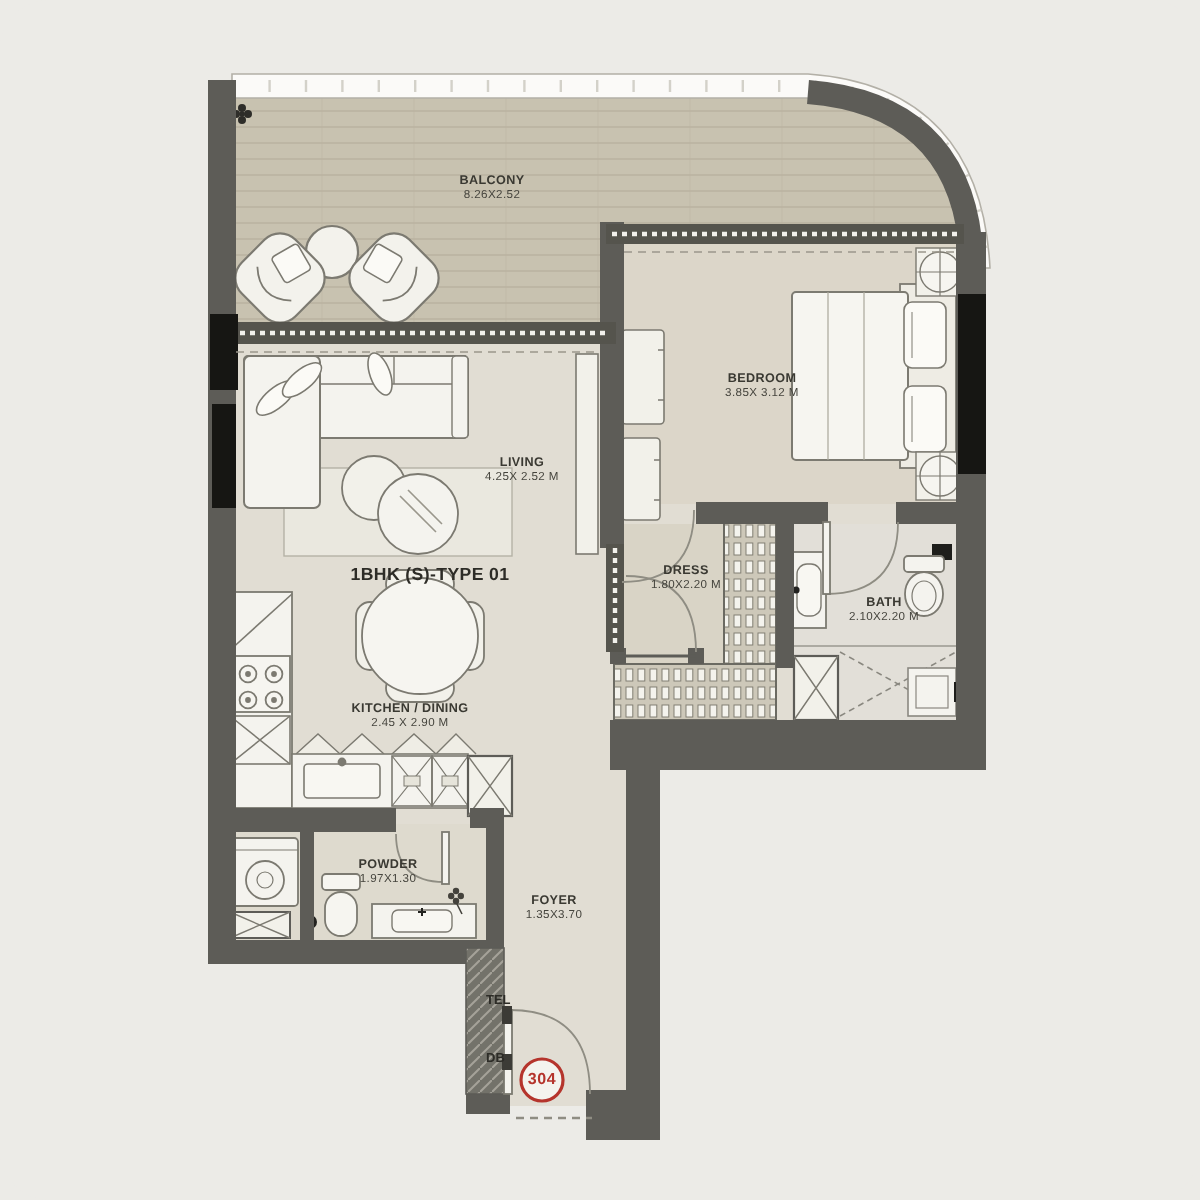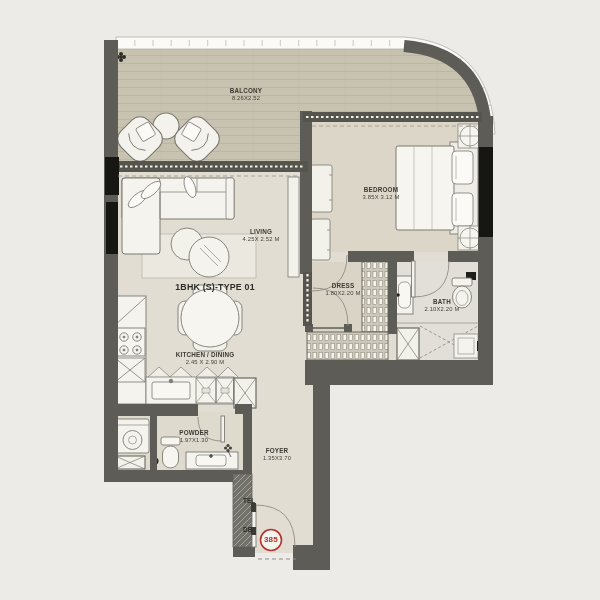--- a/index.html
+++ b/index.html
@@ -305,14 +305,14 @@
 <div class="lbl" style="left:194px;top:437px">
   <span>POWDER</span>
   <span class="dims">1.97X1.30</span>
 </div>
 <div class="lbl" style="left:277px;top:455px">
   <span>FOYER</span>
   <span class="dims">1.35X3.70</span>
 </div>
 <div class="util-lbl" style="left:243px;top:501px">TEL</div>
 <div class="util-lbl" style="left:243px;top:530px">DB</div>
-<div class="unit-lbl" style="left:271px;top:540px">385</div>
+<div class="unit-lbl" style="left:271px;top:540px">304</div>
 </div>
 
 </body></html>

